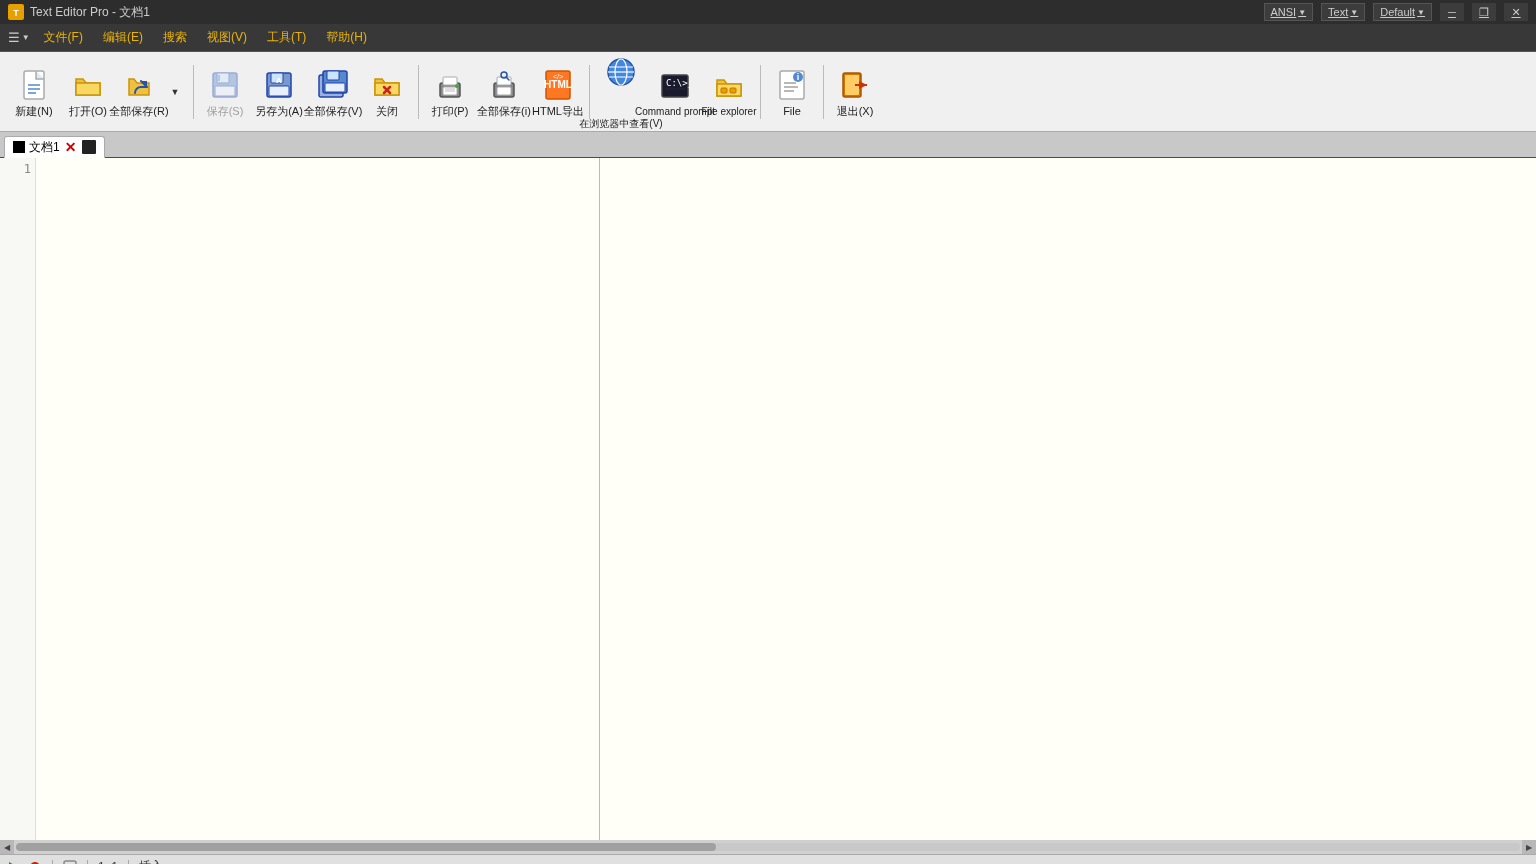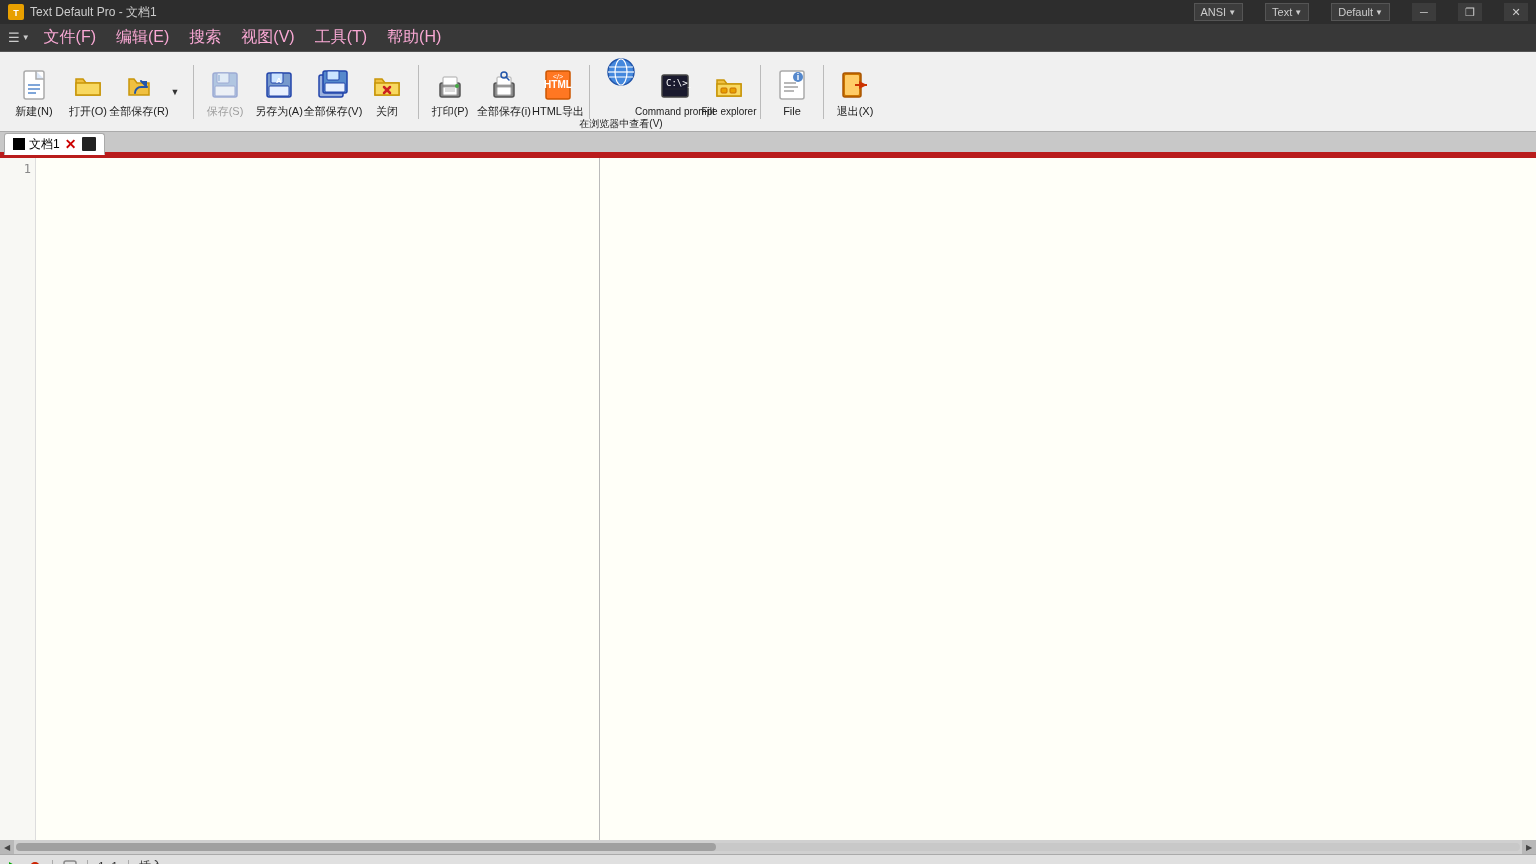--- a/index.html
+++ b/index.html
@@ -24,21 +24,22 @@
     #titlebar-left .app-icon {
       width: 16px; height: 16px;
       background: #e8a000;
       border-radius: 2px;
       display: flex; align-items: center; justify-content: center;
       font-size: 10px; color: #fff; font-weight: bold;
     }
     #titlebar-right {
       display: flex;
       align-items: center;
-      gap: 22px;
+      gap: 8px;
+      text-decoration: underline;
     }
     .title-btn {
       display: flex; align-items: center; gap: 2px;
       background: #3c3c3c;
       border: 1px solid #555;
       color: #ccc;
       padding: 1px 6px;
       font-size: 11px;
       cursor: pointer;
       height: 18px;
@@ -66,23 +67,23 @@
     }
     .menu-hamburger {
       display: flex; align-items: center; gap: 2px;
       padding: 2px 4px;
       cursor: pointer;
       color: #ccc;
       font-size: 13px;
     }
     .menu-item {
       padding: 4px 10px;
-      color: #f9a8d4;
-      cursor: pointer;
-      font-size: 16px;
+      color: #eab308;
+      cursor: pointer;
+      font-size: 12px;
       white-space: nowrap;
     }
 
     
     #toolbar {
       width: 100%;
       height: 80px;
       background: #f0f0f0;
       border-bottom: 1px solid #aaa;
       display: flex;
@@ -123,22 +124,23 @@
       font-size: 9px;
       color: #333;
     }
 
     
     #tabbar {
       width: 100%;
       height: 26px;
       background: #c8c8c8;
       display: flex;
+      align-items: flex-end;
       padding: 0 4px;
-      border-bottom: 6px solid #b91c1c;
+      border-bottom: 1px solid #b91c1c;
     }
     .tab {
       display: flex;
       align-items: center;
       gap: 4px;
       padding: 2px 8px;
       background: #e8e8e8;
       border: 1px solid #aaa;
       border-bottom: none;
       height: 22px;
@@ -287,21 +289,21 @@
 <body>
 
 <div id="titlebar">
   <div id="titlebar-left">
     <div class="app-icon">
       <svg width="14" height="14" viewBox="0 0 14 14">
         <rect width="14" height="14" rx="2" fill="#e8a000"></rect>
         <text x="7" y="11" text-anchor="middle" fill="white" font-size="9" font-weight="bold">T</text>
       </svg>
     </div>
-    <span>Text Default Pro - 文档1</span>
+    <span>Text Editor Pro - 文档1</span>
   </div>
   <div id="titlebar-right">
     <div class="title-btn">
       <span>ANSI</span>
       <span class="arrow">▼</span>
     </div>
     <div class="title-btn">
       <span>Text</span>
       <span class="arrow">▼</span>
     </div>

